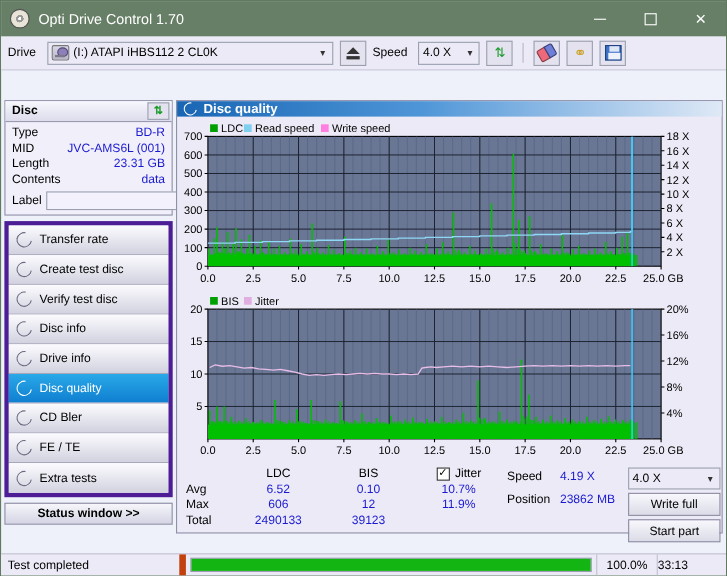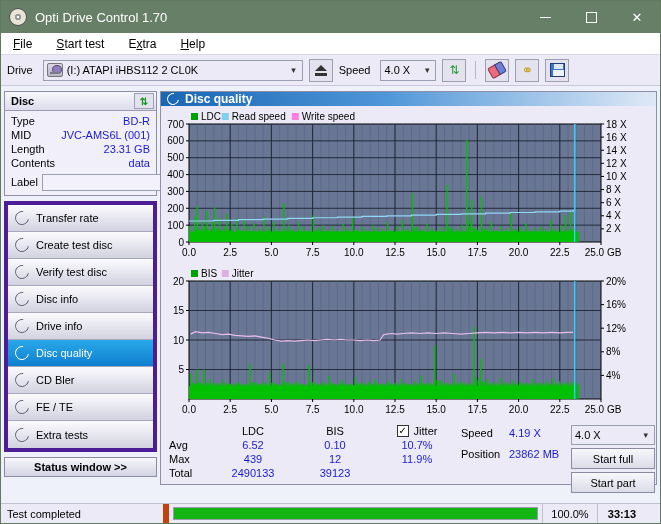--- a/index.html
+++ b/index.html
@@ -137,21 +137,21 @@
   .statusbar { position:absolute; left:0; right:0; bottom:0; height:20px;
      background:#eceaf6; border-top:1px solid #c0c0d0; display:flex; align-items:center;
      font-size:11px; }
   .sb1 { width:168px; padding-left:6px; border-right:6px solid #c2410c; height:100%;
          display:flex; align-items:center; }
   .sb2 { flex:1; padding:0 4px; height:100%; display:flex; align-items:center; }
   .progress { flex:1; height:13px; background:#ffffff; border:1px solid #9a9ab0; position:relative;}
   .progress .fill { height:100%; background:#12b512; }
   .sb3 { width:56px; text-align:center; border-left:1px solid #c0c0d0; border-right:1px solid #c0c0d0;
          height:100%; display:flex; align-items:center; justify-content:center; }
-  .sb4 { width:62px; text-align:right; padding-right:24px;font-weight:bold; }
+  .sb4 { width:62px; padding-right:24px; }
 </style>
 </head>
 <body>
 
 <div class="window">
 
   <div class="titlebar">
     <div class="ico"></div>
     <div class="ttl">Opti Drive Control 1.70</div>
     <div class="wbtns">
@@ -160,26 +160,20 @@
         </div>
       <div class="wbtn">
           <span class="max"></span>
         </div>
       <div class="wbtn">
           <span>✕</span>
         </div>
     </div>
   </div>
 
-  <div class="menubar">
-    <span class="mi"><u>F</u><span></span>ile</span>
-    <span class="mi"><u>S</u>tart test</span>
-    <span class="mi">E<u>x</u>tra</span>
-    <span class="mi"><u>H</u>elp</span>
-  </div>
 
   <div class="toolbar">
     <span class="tb-label">Drive</span>
     <div class="combo drivecombo">
       <span class="drive-ico"></span>
       <span>(I:)  ATAPI iHBS112  2 CL0K</span>
       <span class="arrow">▾</span>
     </div>
     <div class="iconbtn">
         <span class="eject"></span>
@@ -1925,21 +1919,21 @@
               <span class="chk">✓</span>
               <span>Jitter</span>
             </div>
 
             <div class="sl">Avg</div>
             <div class="sv">6.52</div>
             <div class="sv">0.10</div>
             <div class="sv">10.7%</div>
 
             <div class="sl">Max</div>
-            <div class="sv">439</div>
+            <div class="sv">606</div>
             <div class="sv">12</div>
             <div class="sv">11.9%</div>
 
             <div class="sl">Total</div>
             <div class="sv">2490133</div>
             <div class="sv">39123</div>
             <div class="sv"></div>
           </div>
         </div>
 
@@ -1953,21 +1947,21 @@
             <div class="srrow">
               <span class="k">Position</span>
               <span class="v2">23862 MB</span>
             </div>
           </div>
           <div class="btncol">
             <div class="combo selspeed">
               <span>4.0 X</span>
               <span class="arrow">▾</span>
             </div>
-            <div class="btn">Start full</div>
+            <div class="btn">Write full</div>
             <div class="btn">Start part</div>
           </div>
         </div>
       </div>
     </div>
   </div>
 
   <div class="statusbar">
     <div class="sb1">Test completed</div>
     <div class="sb2">

